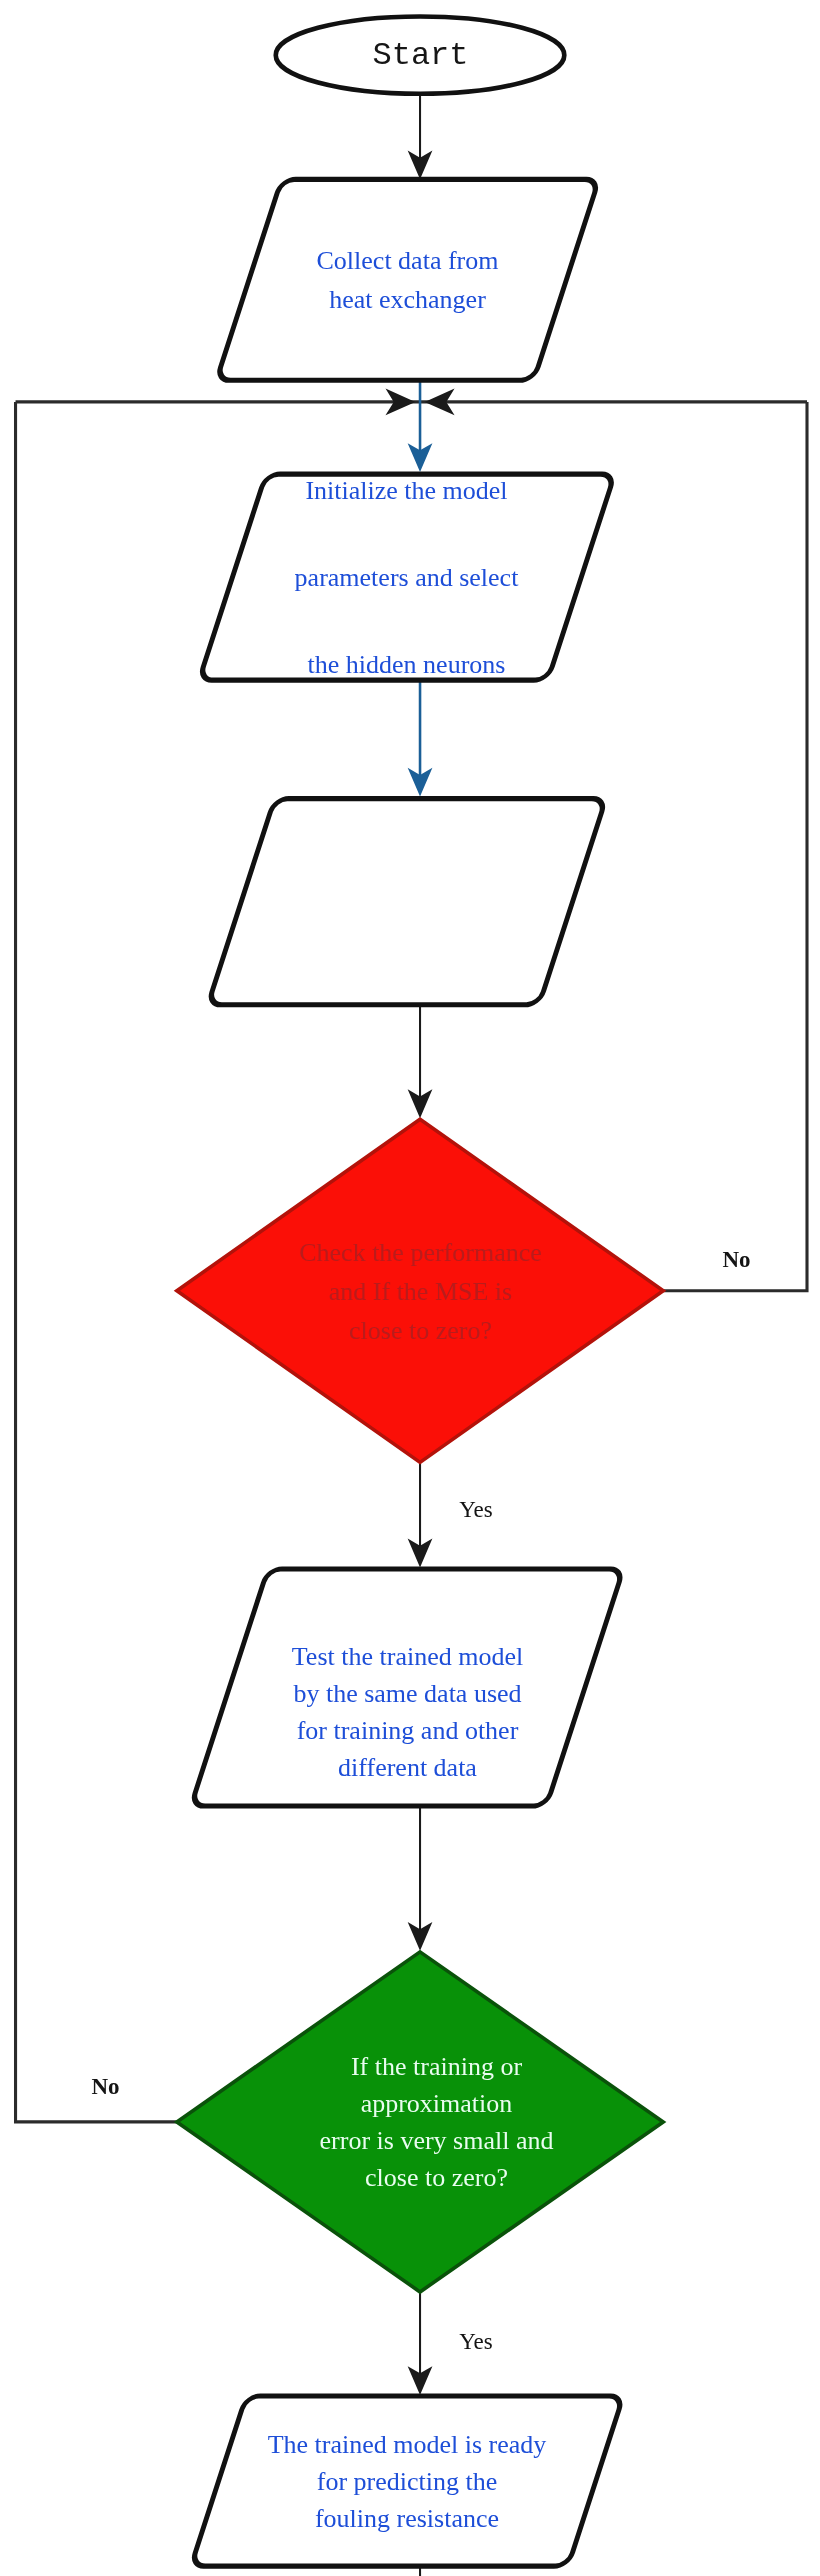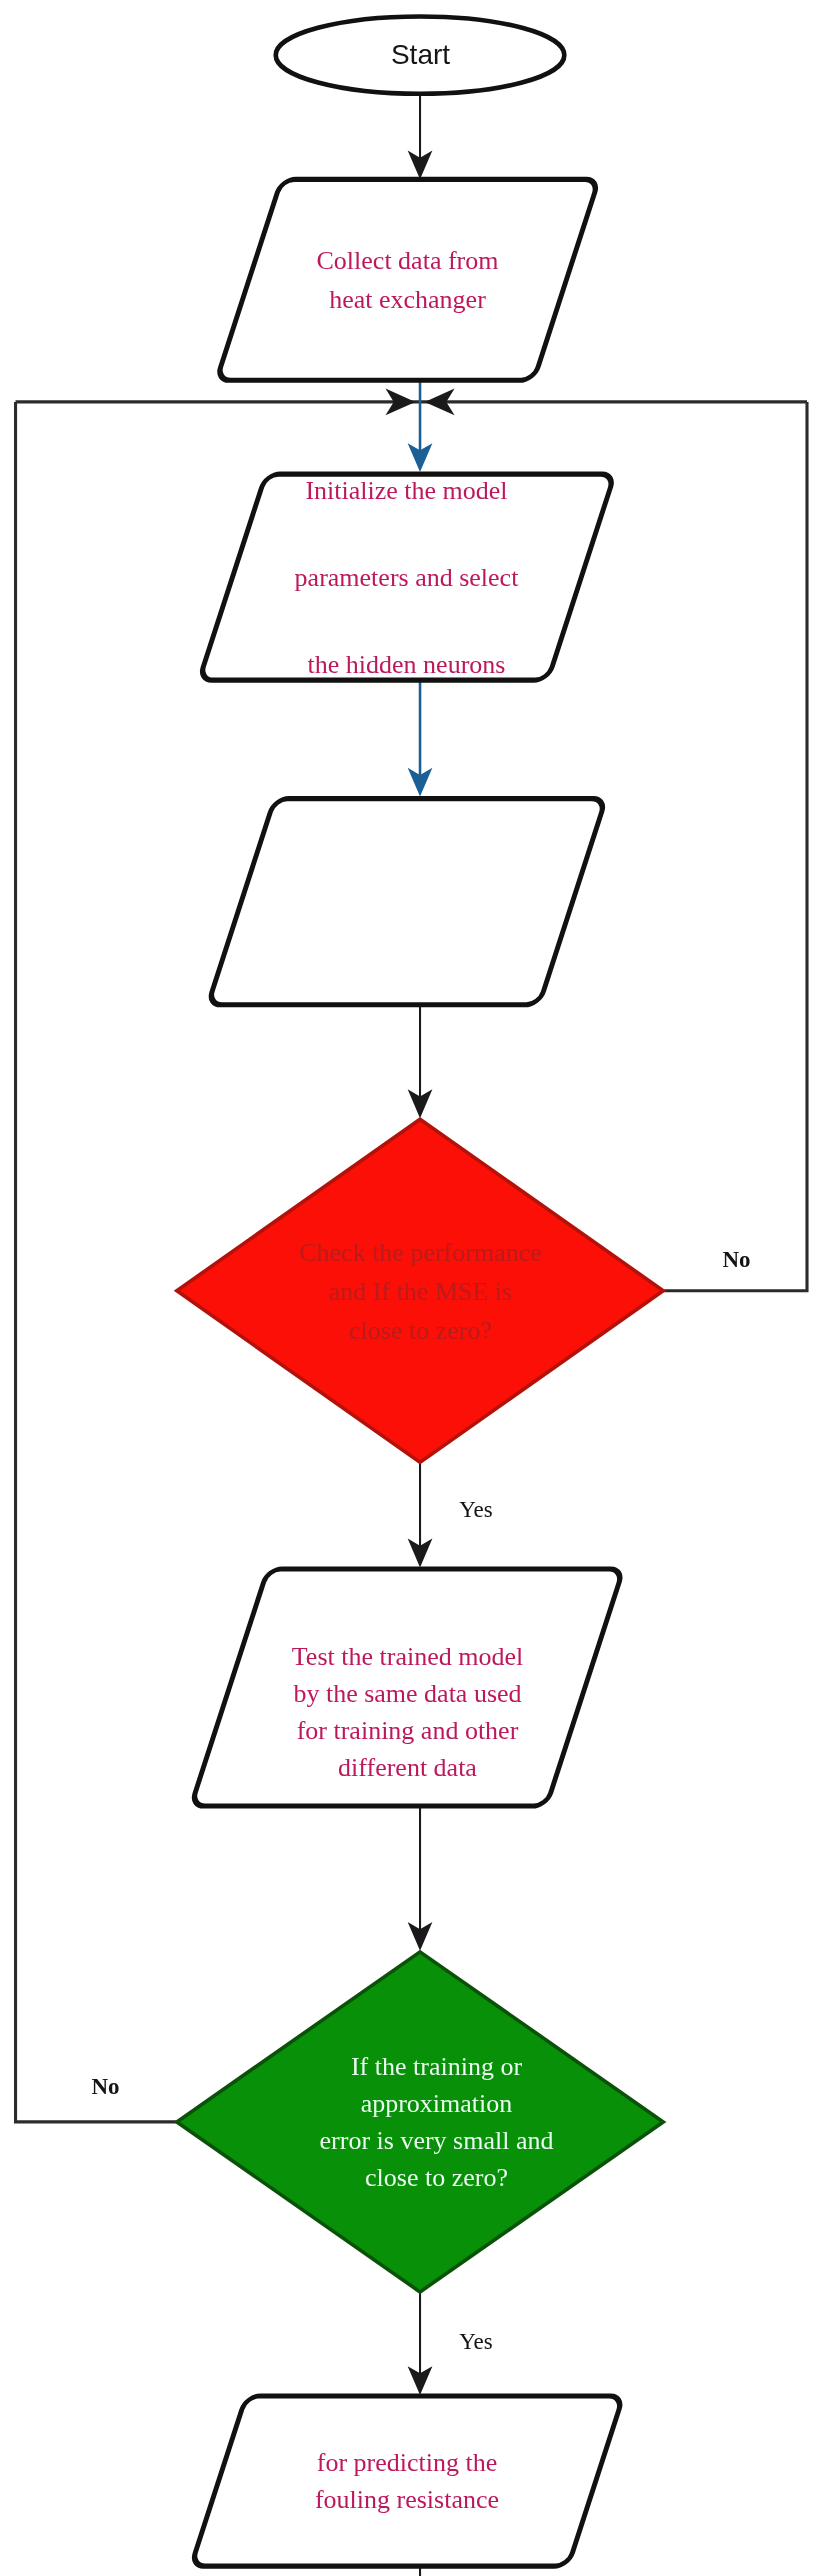--- a/index.html
+++ b/index.html
@@ -22,32 +22,32 @@
   .shape{fill:#ffffff;stroke:#111111;}
   ellipse.shape{stroke-width:9;}
   rect.shape{stroke-width:10;}
   polygon.diamond{stroke-width:7;}
   
   .ntext{
     position:absolute;
     display:flex;flex-direction:column;
     justify-content:center;align-items:center;
     text-align:center;
-    color:#be185d;
+    color:#1d4ed8;
     font-size:26px;
   }
   .ntext div{line-height:39px;white-space:nowrap;}
   .ntext.tight div{line-height:37px;}
   .white-text{color:#b91c1c;}
   .green-text{color:#e9fdf0;}
   .terminator-label{
     position:absolute;display:flex;align-items:center;justify-content:center;
     color:#161616;
   }
-  .start-font{font-family:Liberation Sans, sans-serif;font-size:28px;}
+  .start-font{font-family:Liberation Mono, monospace;font-size:32px;}
   .elabel{
     position:absolute;display:flex;align-items:center;justify-content:center;
     font-size:23px;color:#141414;
   }
   .bold{font-weight:bold;}
 </style>
 </head>
 <body>
 
 <div id="canvas">
@@ -140,18 +140,19 @@
     <div>approximation</div>
     <div>error is very small and</div>
     <div>close to zero?</div>
   </div>
 
   <div class="elabel bold" style="left:54px;top:2069px;width:103px;height:36px;">No</div>
 
   <div class="elabel" style="left:435px;top:2324px;width:82px;height:36px;">Yes</div>
 
   <div class="ntext tight" style="left:201px;top:2396px;width:412px;height:170px;">
+    <div>The trained model is ready</div>
     <div>for predicting the</div>
     <div>fouling resistance</div>
   </div>
 
 </div>
 
 
 </body></html>

